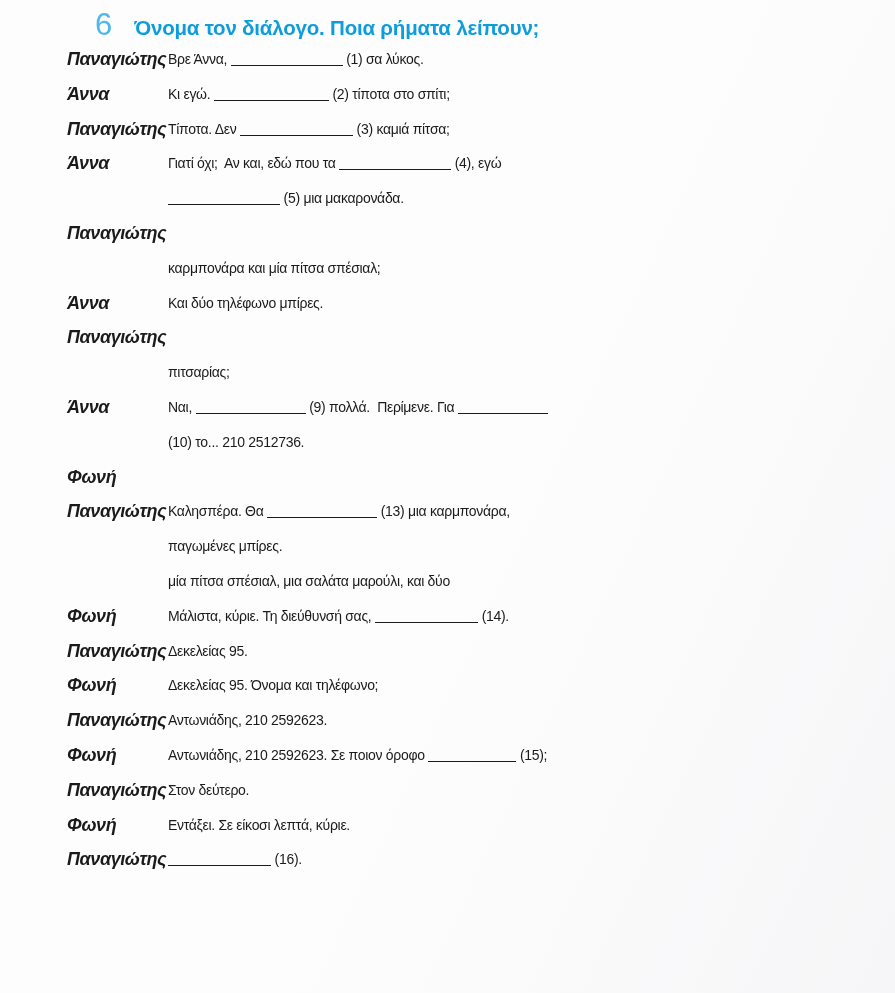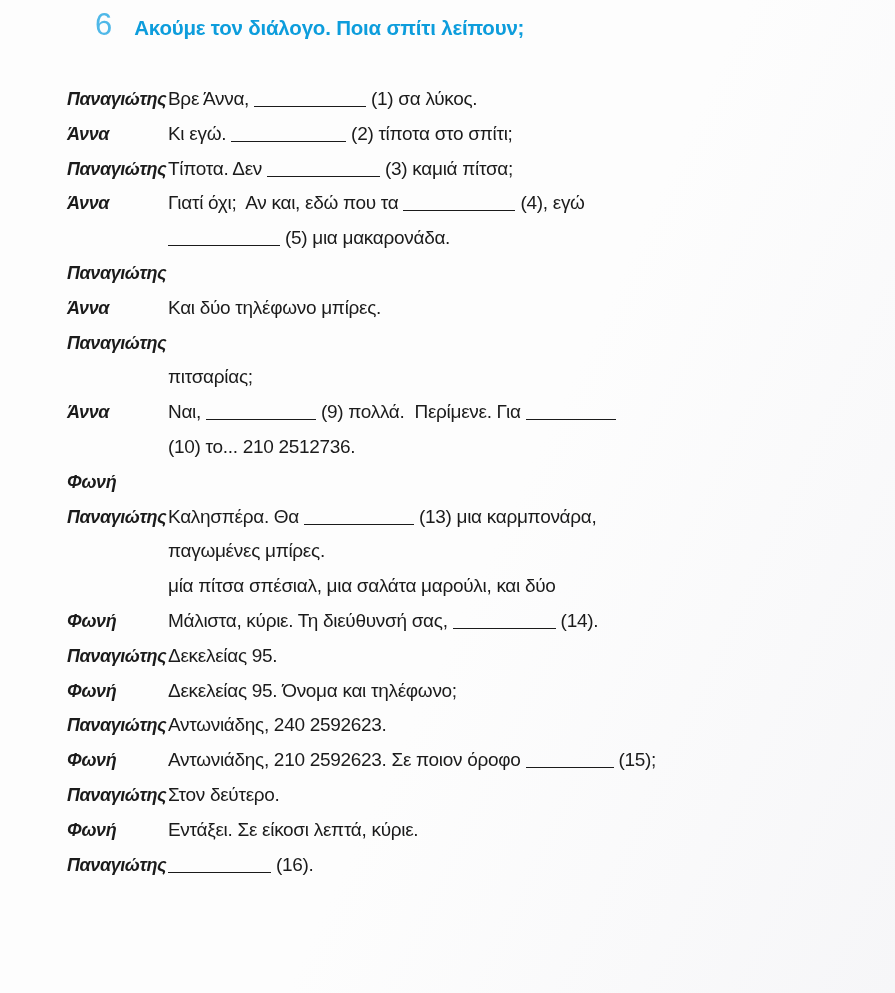--- a/index.html
+++ b/index.html
@@ -27,53 +27,52 @@
     font-size: 31px;
     font-weight: 400;
     line-height: 34px;
   }
   .heading .title {
     font-size: 20.5px;
     font-weight: bold;
     letter-spacing: -0.2px;
   }
   .dialogue {
-    margin-top: 40px;
   }
   .dialogue-line {
     display: grid;
     grid-template-columns: 101px auto;
     line-height: 34.8px;
     white-space: nowrap;
   }
   .speaker {
     font-weight: bold;
     font-style: italic;
     font-size: 18px;
     letter-spacing: -0.4px;
   }
   .text {
-    font-size: 19px;
+    font-size: 14px;
     letter-spacing: -0.3px;
   }
   .blank {
     display: inline-block;
     border-bottom: 1.8px solid #1b1b1b;
     position: relative;
     top: 2px;
   }
 </style>
 </head>
 <body>
 
 <div class="page">
 
   <div class="heading">
     <span class="num" style="color: rgb(79, 184, 232);">6</span>
-    <span class="title" style="color: rgb(13, 157, 220);">Ακούμε τον διάλογο. Ποια σπίτι λείπουν;</span>
+    <span class="title" style="color: rgb(13, 157, 220);">Όνομα τον διάλογο. Ποια ρήματα λείπουν;</span>
   </div>
 
   <div class="dialogue" id="dialogue">
       <div class="dialogue-line">
         <span class="speaker">Παναγιώτης</span>
         <span class="text">Βρε Άννα, <span class="blank" style="width: 112px; border-bottom-color: rgb(27, 27, 27);"></span> (1) σα λύκος.</span>
       </div>
       <div class="dialogue-line">
         <span class="speaker">Άννα</span>
         <span class="text">Κι εγώ. <span class="blank" style="width: 115px; border-bottom-color: rgb(27, 27, 27);"></span> (2) τίποτα στο σπίτι;</span>
@@ -88,20 +87,21 @@
       </div>
       <div class="dialogue-line">
         <span class="speaker"></span>
         <span class="text"><span class="blank" style="width: 112px; border-bottom-color: rgb(27, 27, 27);"></span> (5) μια μακαρονάδα.</span>
       </div>
       <div class="dialogue-line">
         <span class="speaker">Παναγιώτης</span>
       </div>
       <div class="dialogue-line">
         <span class="speaker"></span>
+        <span class="text">καρμπονάρα και μία πίτσα σπέσιαλ;</span>
       </div>
       <div class="dialogue-line">
         <span class="speaker">Άννα</span>
         <span class="text">Και δύο τηλέφωνο μπίρες.</span>
       </div>
       <div class="dialogue-line">
         <span class="speaker">Παναγιώτης</span>
       </div>
       <div class="dialogue-line">
         <span class="speaker"></span>
@@ -137,21 +137,21 @@
       <div class="dialogue-line">
         <span class="speaker">Παναγιώτης</span>
         <span class="text">Δεκελείας 95.</span>
       </div>
       <div class="dialogue-line">
         <span class="speaker">Φωνή</span>
         <span class="text">Δεκελείας 95. Όνομα και τηλέφωνο;</span>
       </div>
       <div class="dialogue-line">
         <span class="speaker">Παναγιώτης</span>
-        <span class="text">Αντωνιάδης, 240 2592623.</span>
+        <span class="text">Αντωνιάδης, 210 2592623.</span>
       </div>
       <div class="dialogue-line">
         <span class="speaker">Φωνή</span>
         <span class="text">Αντωνιάδης, 210 2592623. Σε ποιον όροφο <span class="blank" style="width: 88px; border-bottom-color: rgb(27, 27, 27);"></span> (15);</span>
       </div>
       <div class="dialogue-line">
         <span class="speaker">Παναγιώτης</span>
         <span class="text">Στον δεύτερο.</span>
       </div>
       <div class="dialogue-line">

